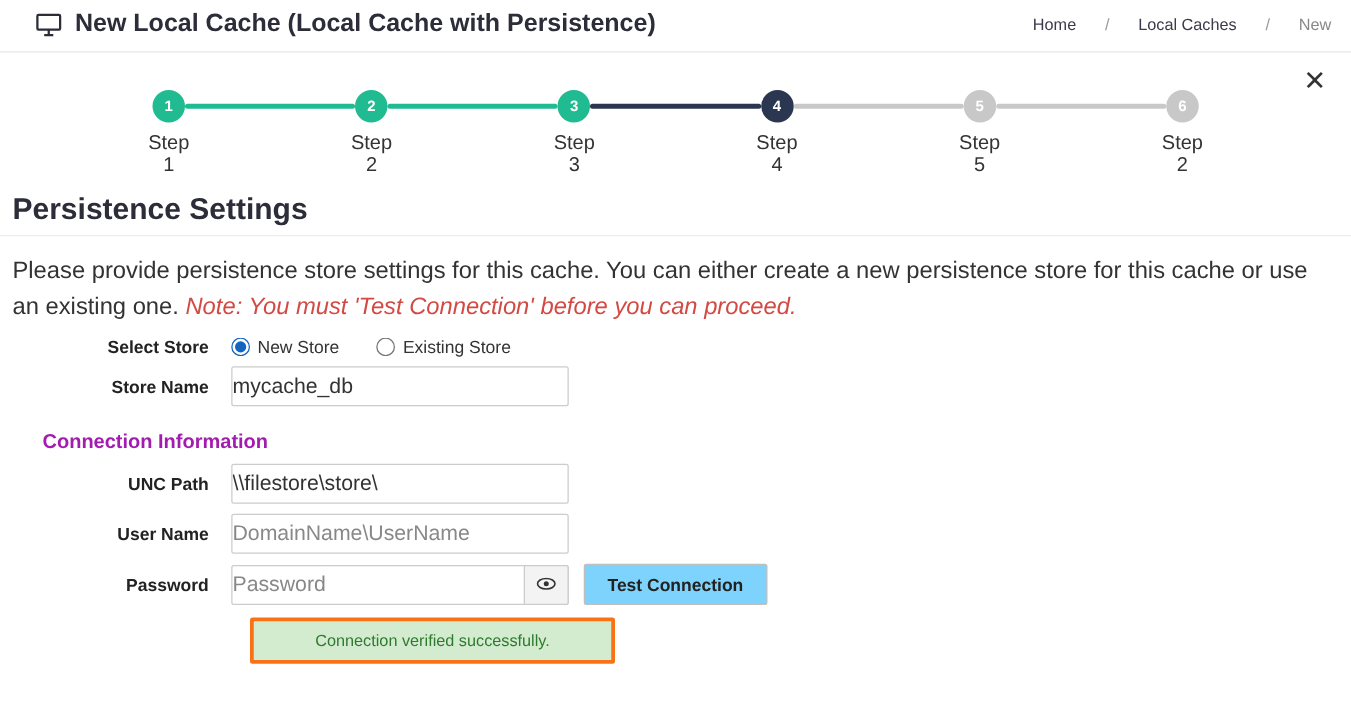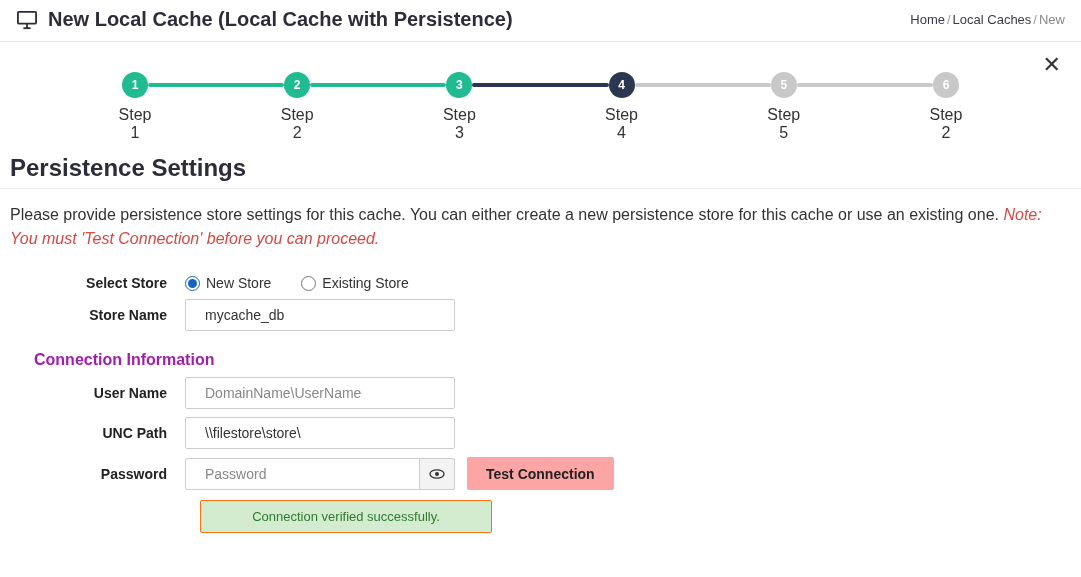--- a/index.html
+++ b/index.html
@@ -1,21 +1,21 @@
 <!DOCTYPE html>
 <html><head>
 <meta charset="utf-8">
 <style>
   * { box-sizing: border-box; margin: 0; padding: 0; }
   body { font-family: "Segoe UI", Arial, sans-serif; background: #fff; color: #333; width: 1081px; }
   
-  .header-bar { display: flex; align-items: center; justify-content: space-between; padding: 8px 16px 10px 16px; border-bottom: 1px solid #e6e6e6; }
+  .header-bar { display: flex; align-items: center; justify-content: space-between; padding: 8px 16px 10px 28px; border-bottom: 1px solid #e6e6e6; }
   .header-left { display: flex; align-items: center; gap: 10px; }
   .page-title { font-size: 20px; font-weight: 600; color: #2d2d3a; }
-  .breadcrumb { font-size: 13px; color: #666; display: flex; align-items: center; gap: 2px; }
+  .breadcrumb { font-size: 13px; color: #666; display: flex; align-items: center; gap: 23px; }
   .breadcrumb a { color: #3a3a4a; text-decoration: none; }
   .breadcrumb .sep { color: #999; }
   .breadcrumb .cur { color: #888; }
 
   .wizard-wrap { position: relative; padding: 30px 40px 10px 40px; }
   .close-btn { position: absolute; top: 10px; right: 20px; font-size: 22px; color: #333; cursor: pointer; background:none; border:none; }
 
   .stepper { display: flex; align-items: center; justify-content: space-between; margin: 0 80px 8px 80px; }
   .step-node { display:flex; flex-direction:column; align-items:center; width:30px;}
   .step-circle { width: 26px; height: 26px; border-radius: 50%; display:flex; align-items:center; justify-content:center; color:#fff; font-size:12px; font-weight:600; }
@@ -24,45 +24,45 @@
   .step-circle.todo { background:#c8c8c8; }
   .step-line { flex:1; height:4px; background:#c8c8c8; margin:0 -2px; border-radius:2px;}
   .step-line.done { background:#20bb91; }
   .step-line.current { background:#2b3650; }
   .step-labels { display:flex; justify-content:space-between; margin: 4px 72px 0 72px; }
   .step-label { width:46px; text-align:center; font-size:16px; color:#333; }
 
   .section-title { font-size: 24px; font-weight:600; color:#2d2d3a; margin:2px 0 6px 10px; }
   .hr { border:none; border-top:1px solid #eee; margin:6px 0 14px 0; }
 
-  .instruction { font-size:16px; color:#333; padding:0 10px; line-height:1.5; }
+  .instruction { font-size:19px; color:#333; padding:0 10px; line-height:1.5; }
   .instruction .note { color:#d24a43; font-style:italic; }
 
-  .form-area { margin-top:24px; }
+  .form-area { margin-top:9px; }
   .form-row { display:flex; align-items:center; margin:8px 0; }
   .form-label { width:185px; text-align:right; padding-right:18px; font-size:14px; font-weight:600; color:#222; }
   .form-control { flex:0 0 auto; }
 
   .radio-group { display:flex; align-items:center; gap:30px; font-size:14px; color:#333;}
   .radio-item { display:flex; align-items:center; gap:6px; }
   input[type=radio]{ width:15px; height:15px; accent-color:#1565c0;}
 
-  input[type=text], input[type=password] { width:270px; height:32px; padding:4px 19px; font-size:14px; border:1px solid #ccc; border-radius:2px; color:#333;}
+  input[type=text], input[type=password] { width:270px; height:32px; padding:4px 0; font-size:17px; border:1px solid #ccc; border-radius:2px; color:#333;}
   input::placeholder { color:#888; }
   
   .password-wrap { position:relative; display:inline-block;}
   .eye-btn { position:absolute; right:0; top:0; width:36px; height:32px; border:1px solid #ccc; border-left:1px solid #ccc; background:#f3f3f3; display:flex; align-items:center; justify-content:center; cursor:pointer; border-radius:0 2px 2px 0;}
   .password-wrap input { padding-right:40px; }
 
   .subsection-title { font-size:16px; font-weight:700; color:#a21caf; margin:20px 0 8px 34px;}
 
-  .btn { height:33px; padding:0 18px; font-size:14px; border:1px solid #bfbfbf; background:#fca5a5; border-radius:2px; cursor:pointer; color:#222; font-weight:600;}
+  .btn { height:33px; padding:0 18px; font-size:14px; border:1px solid #bfbfbf; background:#7dd3fc; border-radius:2px; cursor:pointer; color:#222; font-weight:600;}
   .btn-test { margin-left:12px; font-weight:700; min-width:126px;}
 
-  .alert-success { margin:10px 0 0 200px; width:292px; background:#d3ecd0; border:1px solid #f97316; color:#2f7a2f; font-size:13px; padding:8px 12px; text-align:center; border-radius:2px;}
+  .alert-success { margin:10px 0 0 200px; width:292px; background:#d3ecd0; border:3px solid #f97316; color:#2f7a2f; font-size:13px; padding:8px 12px; text-align:center; border-radius:2px;}
 
   .footer-bar { display:flex; justify-content:flex-end; align-items:center; gap:16px; padding:20px 20px 14px 0; margin-top:30px;}
   .link-cancel { color:#1565c0; font-size:14px; text-decoration:underline; cursor:pointer; background:none; border:none;}
   .btn-wide { min-width:128px; font-weight:700;}
   .btn-disabled { color:#aaa; background:#f3f3f3; cursor:default; font-weight:600;}
 
   .icon-monitor svg { display:block; }
 </style>
 </head>
 <body>
@@ -154,30 +154,30 @@
   <div class="form-row">
     <div class="form-label">Store Name</div>
     <div class="form-control">
       <input type="text" value="mycache_db" style="">
     </div>
   </div>
 
   <div class="subsection-title">Connection Information</div>
 
   <div class="form-row">
+    <div class="form-label">UNC Path</div>
+    <div class="form-control">
+      <input type="text" value="\\filestore\store\" style="">
+    </div>
+  </div>
+
+  <div class="form-row">
     <div class="form-label">User Name</div>
     <div class="form-control">
       <input type="text" placeholder="DomainName\UserName" style="">
-    </div>
-  </div>
-
-  <div class="form-row">
-    <div class="form-label">UNC Path</div>
-    <div class="form-control">
-      <input type="text" value="\\filestore\store\" style="">
     </div>
   </div>
 
   <div class="form-row">
     <div class="form-label">Password</div>
     <div class="form-control" style="display:flex;align-items:center;">
       <span class="password-wrap">
         <input type="password" placeholder="Password" style="">
         <span class="eye-btn">
           <span>

